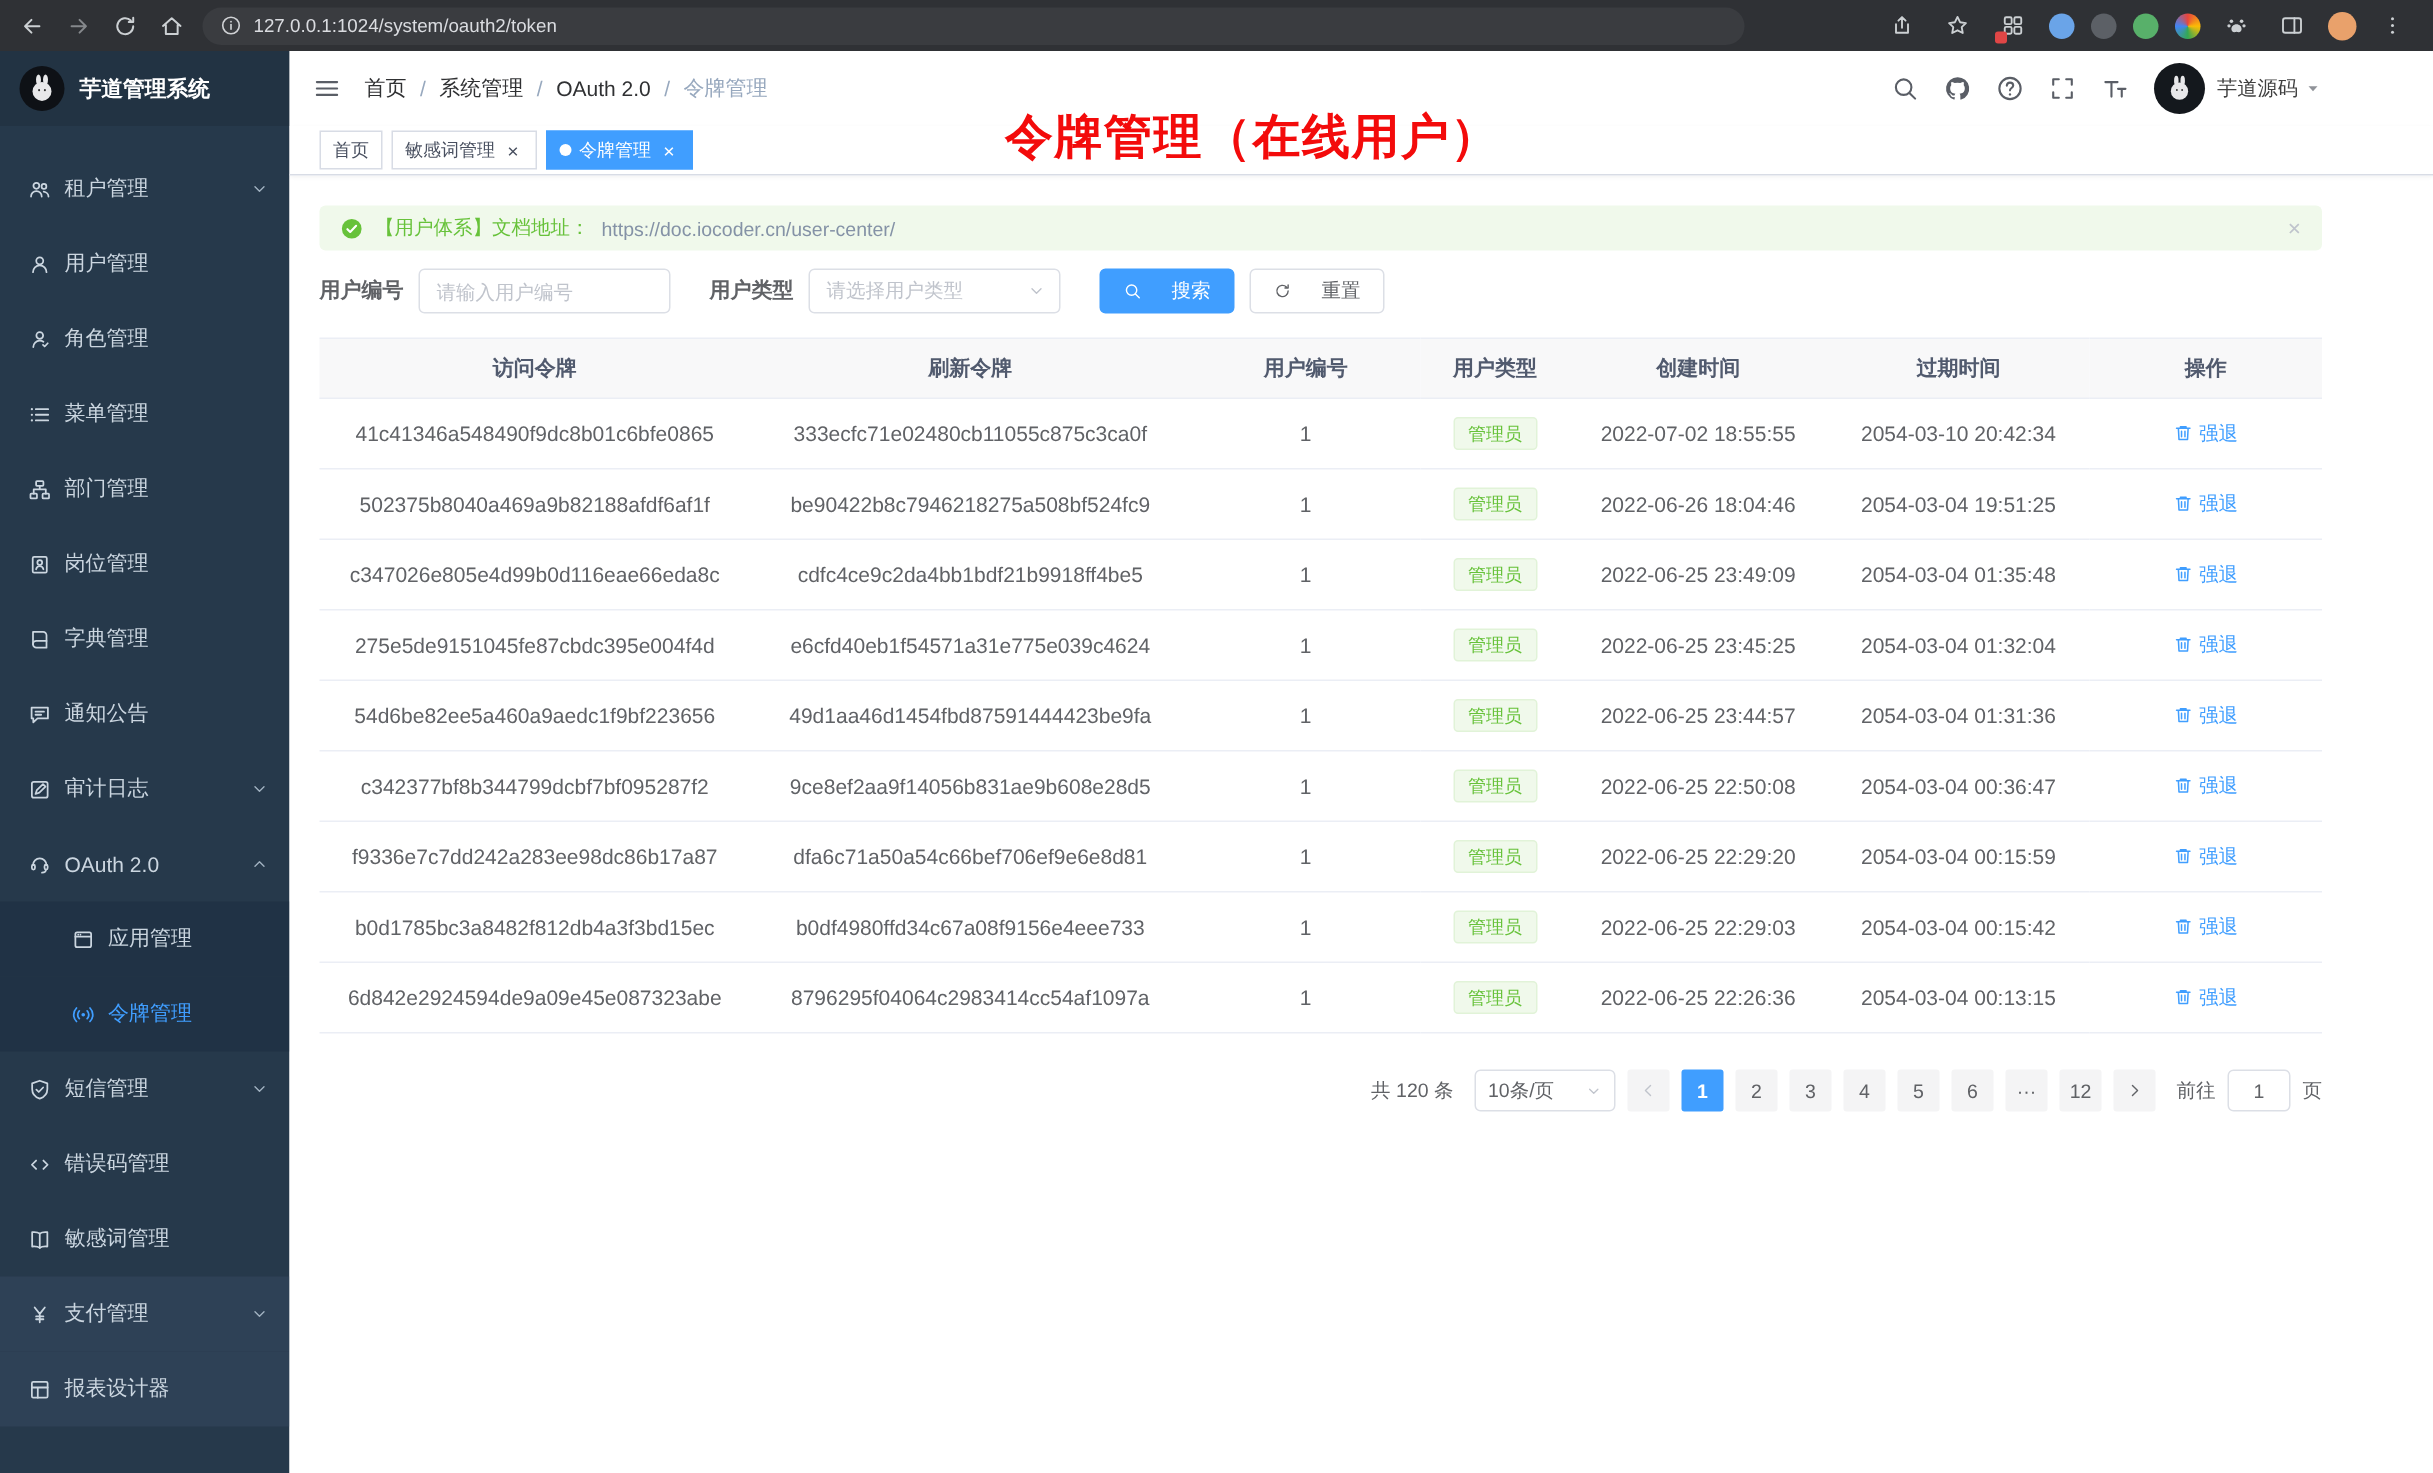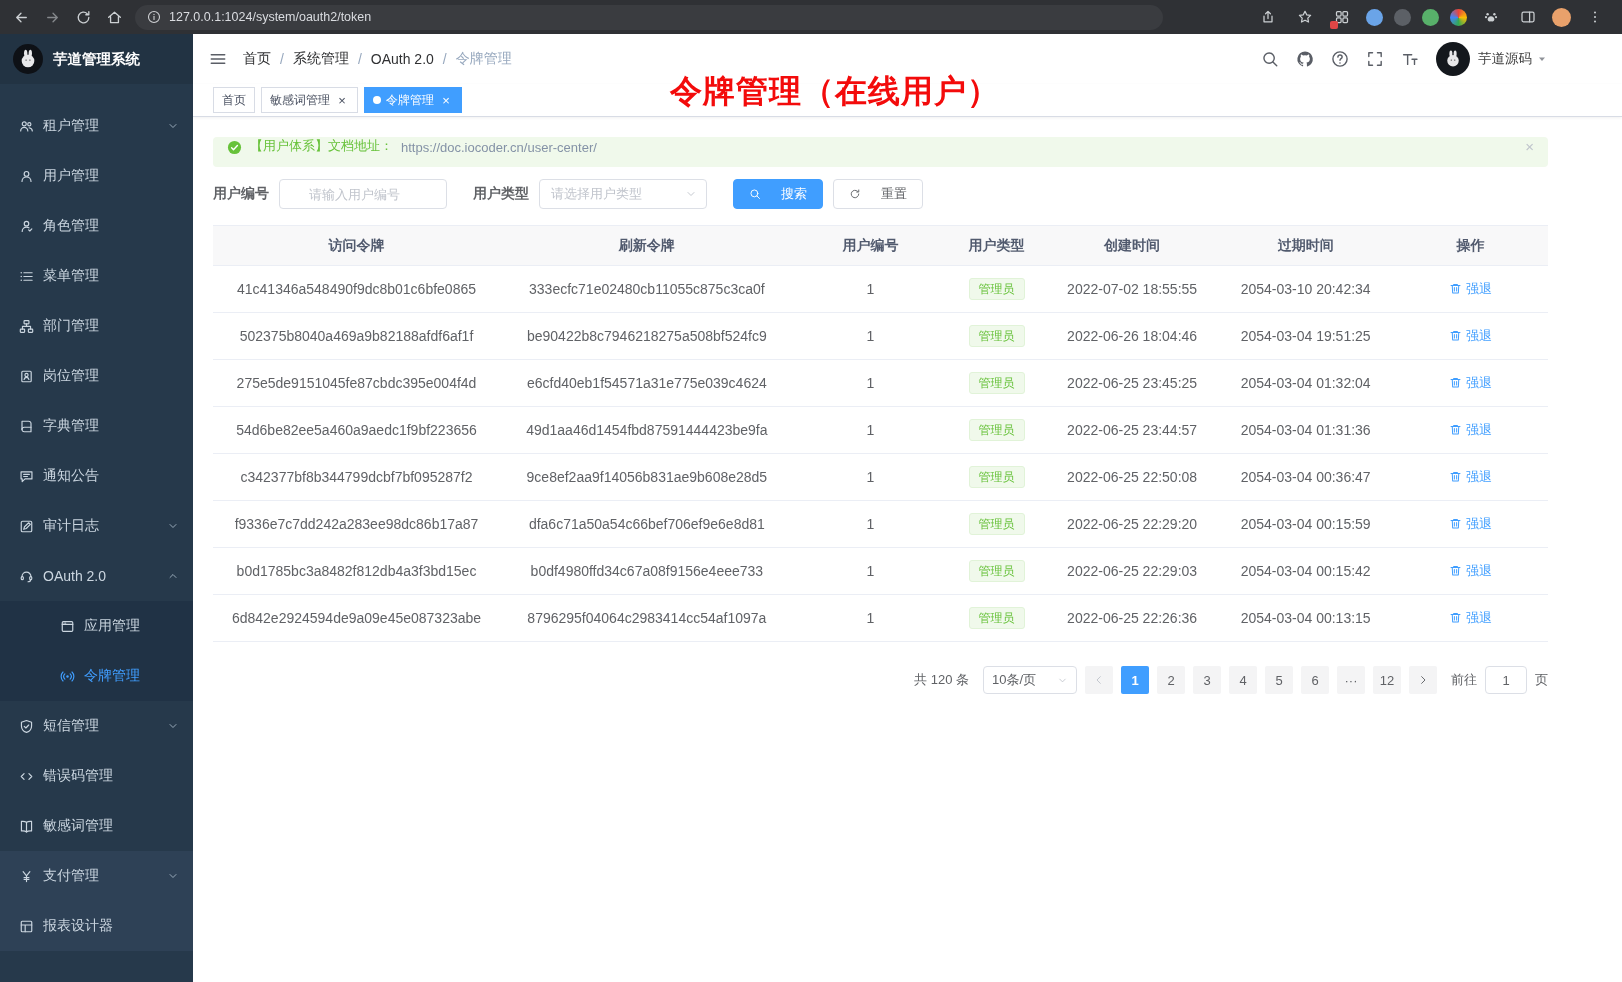--- a/index.html
+++ b/index.html
@@ -30,21 +30,21 @@
 
   
   .app { display:flex; height:948px; }
   .sidebar { width:193px; flex:none; background:#26394b; display:flex; flex-direction:column;gap:17px; }
   .logo { height:50px; flex:none; display:flex; align-items:center; gap:10px; padding:0 13px; background:#223343; cursor:pointer; }
   .logo-avatar { width:30px; height:30px; border-radius:50%; background:#0e1116; display:flex; align-items:center; justify-content:center; overflow:hidden; }
   .logo-title { color:#fff; font-weight:700; font-size:14.5px; white-space:nowrap; }
   .menu { flex:1; overflow:hidden; }
   .menu-item { height:50px; display:flex; align-items:center; gap:9px; padding:0 14px 0 19px; font-size:14px; color:#cbd6e0; cursor:pointer; white-space:nowrap; }
   .menu-item .mi-chev { margin-left:auto; color:#9fb0bf; }
-  .menu-item.sub { padding-left:60px; background:#203245; }
+  .menu-item.sub { padding-left:48px; background:#203245; }
   .menu-item.active { color:#409eff; }
   .menu-item.section2 { background:#2e4156; }
 
   .main { flex:1; min-width:0; display:flex; flex-direction:column; background:#fff; }
 
   
   .navbar { height:50px; flex:none; display:flex; align-items:center; padding:0 74px 0 16px; }
   .hamburger { color:#5a5e66; margin-right:16px; display:flex; cursor:pointer; }
   .breadcrumb { display:flex; align-items:center; gap:9px; font-size:14px; color:#303133; }
   .breadcrumb .sep { color:#97a8be; }
@@ -58,28 +58,28 @@
 
   
   .tags-view { height:33px; flex:none; display:flex; align-items:center; gap:6px; padding:0 20px; border-bottom:1px solid #d8dce5; box-shadow:0 1px 3px rgba(0,0,0,.06); }
   .tag { display:inline-flex; align-items:center; gap:5px; height:26px; padding:0 8px; border:1px solid #d8dce5; background:#fff; color:#495060; font-size:12px; cursor:pointer; }
   .tag.active { background:#409eff; border-color:#409eff; color:#fff; }
   .tag-dot { width:8px; height:8px; border-radius:50%; background:#fff; display:inline-block; }
   .tag-close { width:14px; height:14px; border-radius:50%; display:inline-flex; align-items:center; justify-content:center; font-size:13px; line-height:1; }
 
   
   .content { flex:1; padding:20px 74px 0 20px; }
-  .alert { height:30px; background:#f0f9eb; border-radius:4px; display:flex; align-items:flex-end; gap:8px; padding:12px 14px; font-size:13px; color:#67c23a; }
+  .alert { height:30px; background:#f0f9eb; border-radius:4px; display:flex; align-items:center; gap:8px; padding:12px 14px; font-size:13px; color:#67c23a; }
   .alert-link { color:#8492a6; text-decoration:none; cursor:pointer; }
   .alert-close { margin-left:auto; color:#bfc4cc; font-size:15px; cursor:pointer; }
 
   .filter-row { margin-top:12px; display:flex; align-items:center; }
   .f-label { font-size:14px; font-weight:700; color:#606266; margin-right:10px; white-space:nowrap; }
   .lbl2 { margin-left:26px; }
-  .f-input { width:168px; height:30px; border:1px solid #dcdfe6; border-radius:4px; padding:0 29px; font-size:13px; color:#606266; outline:none; font-family:inherit; }
+  .f-input { width:168px; height:30px; border:1px solid #dcdfe6; border-radius:4px; padding:0 11px; font-size:13px; color:#606266; outline:none; font-family:inherit; }
   .f-input::placeholder { color:#c0c4cc; }
   .f-select { width:168px; height:30px; border:1px solid #dcdfe6; border-radius:4px; padding:0 9px 0 11px; display:flex; align-items:center; justify-content:space-between; background:#fff; cursor:pointer; }
   .f-placeholder { font-size:13px; color:#c0c4cc; }
   .sel-caret { color:#c0c4cc; display:flex; }
   .btn { height:30px; border-radius:4px; display:inline-flex; align-items:center; gap:20px; padding:0 15px; font-size:13px; cursor:pointer; font-family:inherit; }
   .btn.primary { margin-left:26px; background:#409eff; border:1px solid #409eff; color:#fff; }
   .btn.plain { margin-left:10px; background:#fff; border:1px solid #dcdfe6; color:#606266; }
 
   .data-table { margin-top:16px; width:100%; border-collapse:collapse; table-layout:fixed; }
   .data-table th { height:40px; background:#f8f8f9; border-top:1px solid #ebeef5; border-bottom:1px solid #ebeef5; font-size:14px; font-weight:700; color:#515a6e; text-align:center; padding:0 6px; white-space:nowrap; }
@@ -523,20 +523,34 @@
               <td>2022-06-26 18:04:46</td>
               <td>2054-03-04 19:51:25</td>
               <td><span class="action-link">
                   <svg width="13" height="13" viewBox="0 0 16 16" fill="none" stroke="currentColor" stroke-width="1.25" stroke-linecap="round" stroke-linejoin="round">
                     <path d="M2.5 4.3h11M5.7 4.3V3h4.6v1.3M4 4.3l.5 9.2h7l.5-9.2M6.6 6.8v4.4M9.4 6.8v4.4"></path>
                   </svg>
                   <span>强退</span>
                 </span></td>
             </tr>
             <tr>
+              <td>c347026e805e4d99b0d116eae66eda8c</td>
+              <td>cdfc4ce9c2da4bb1bdf21b9918ff4be5</td>
+              <td>1</td>
+              <td><span class="tag-success">管理员</span></td>
+              <td>2022-06-25 23:49:09</td>
+              <td>2054-03-04 01:35:48</td>
+              <td><span class="action-link">
+                  <svg width="13" height="13" viewBox="0 0 16 16" fill="none" stroke="currentColor" stroke-width="1.25" stroke-linecap="round" stroke-linejoin="round">
+                    <path d="M2.5 4.3h11M5.7 4.3V3h4.6v1.3M4 4.3l.5 9.2h7l.5-9.2M6.6 6.8v4.4M9.4 6.8v4.4"></path>
+                  </svg>
+                  <span>强退</span>
+                </span></td>
+            </tr>
+            <tr>
               <td>275e5de9151045fe87cbdc395e004f4d</td>
               <td>e6cfd40eb1f54571a31e775e039c4624</td>
               <td>1</td>
               <td><span class="tag-success">管理员</span></td>
               <td>2022-06-25 23:45:25</td>
               <td>2054-03-04 01:32:04</td>
               <td><span class="action-link">
                   <svg width="13" height="13" viewBox="0 0 16 16" fill="none" stroke="currentColor" stroke-width="1.25" stroke-linecap="round" stroke-linejoin="round">
                     <path d="M2.5 4.3h11M5.7 4.3V3h4.6v1.3M4 4.3l.5 9.2h7l.5-9.2M6.6 6.8v4.4M9.4 6.8v4.4"></path>
                   </svg>

